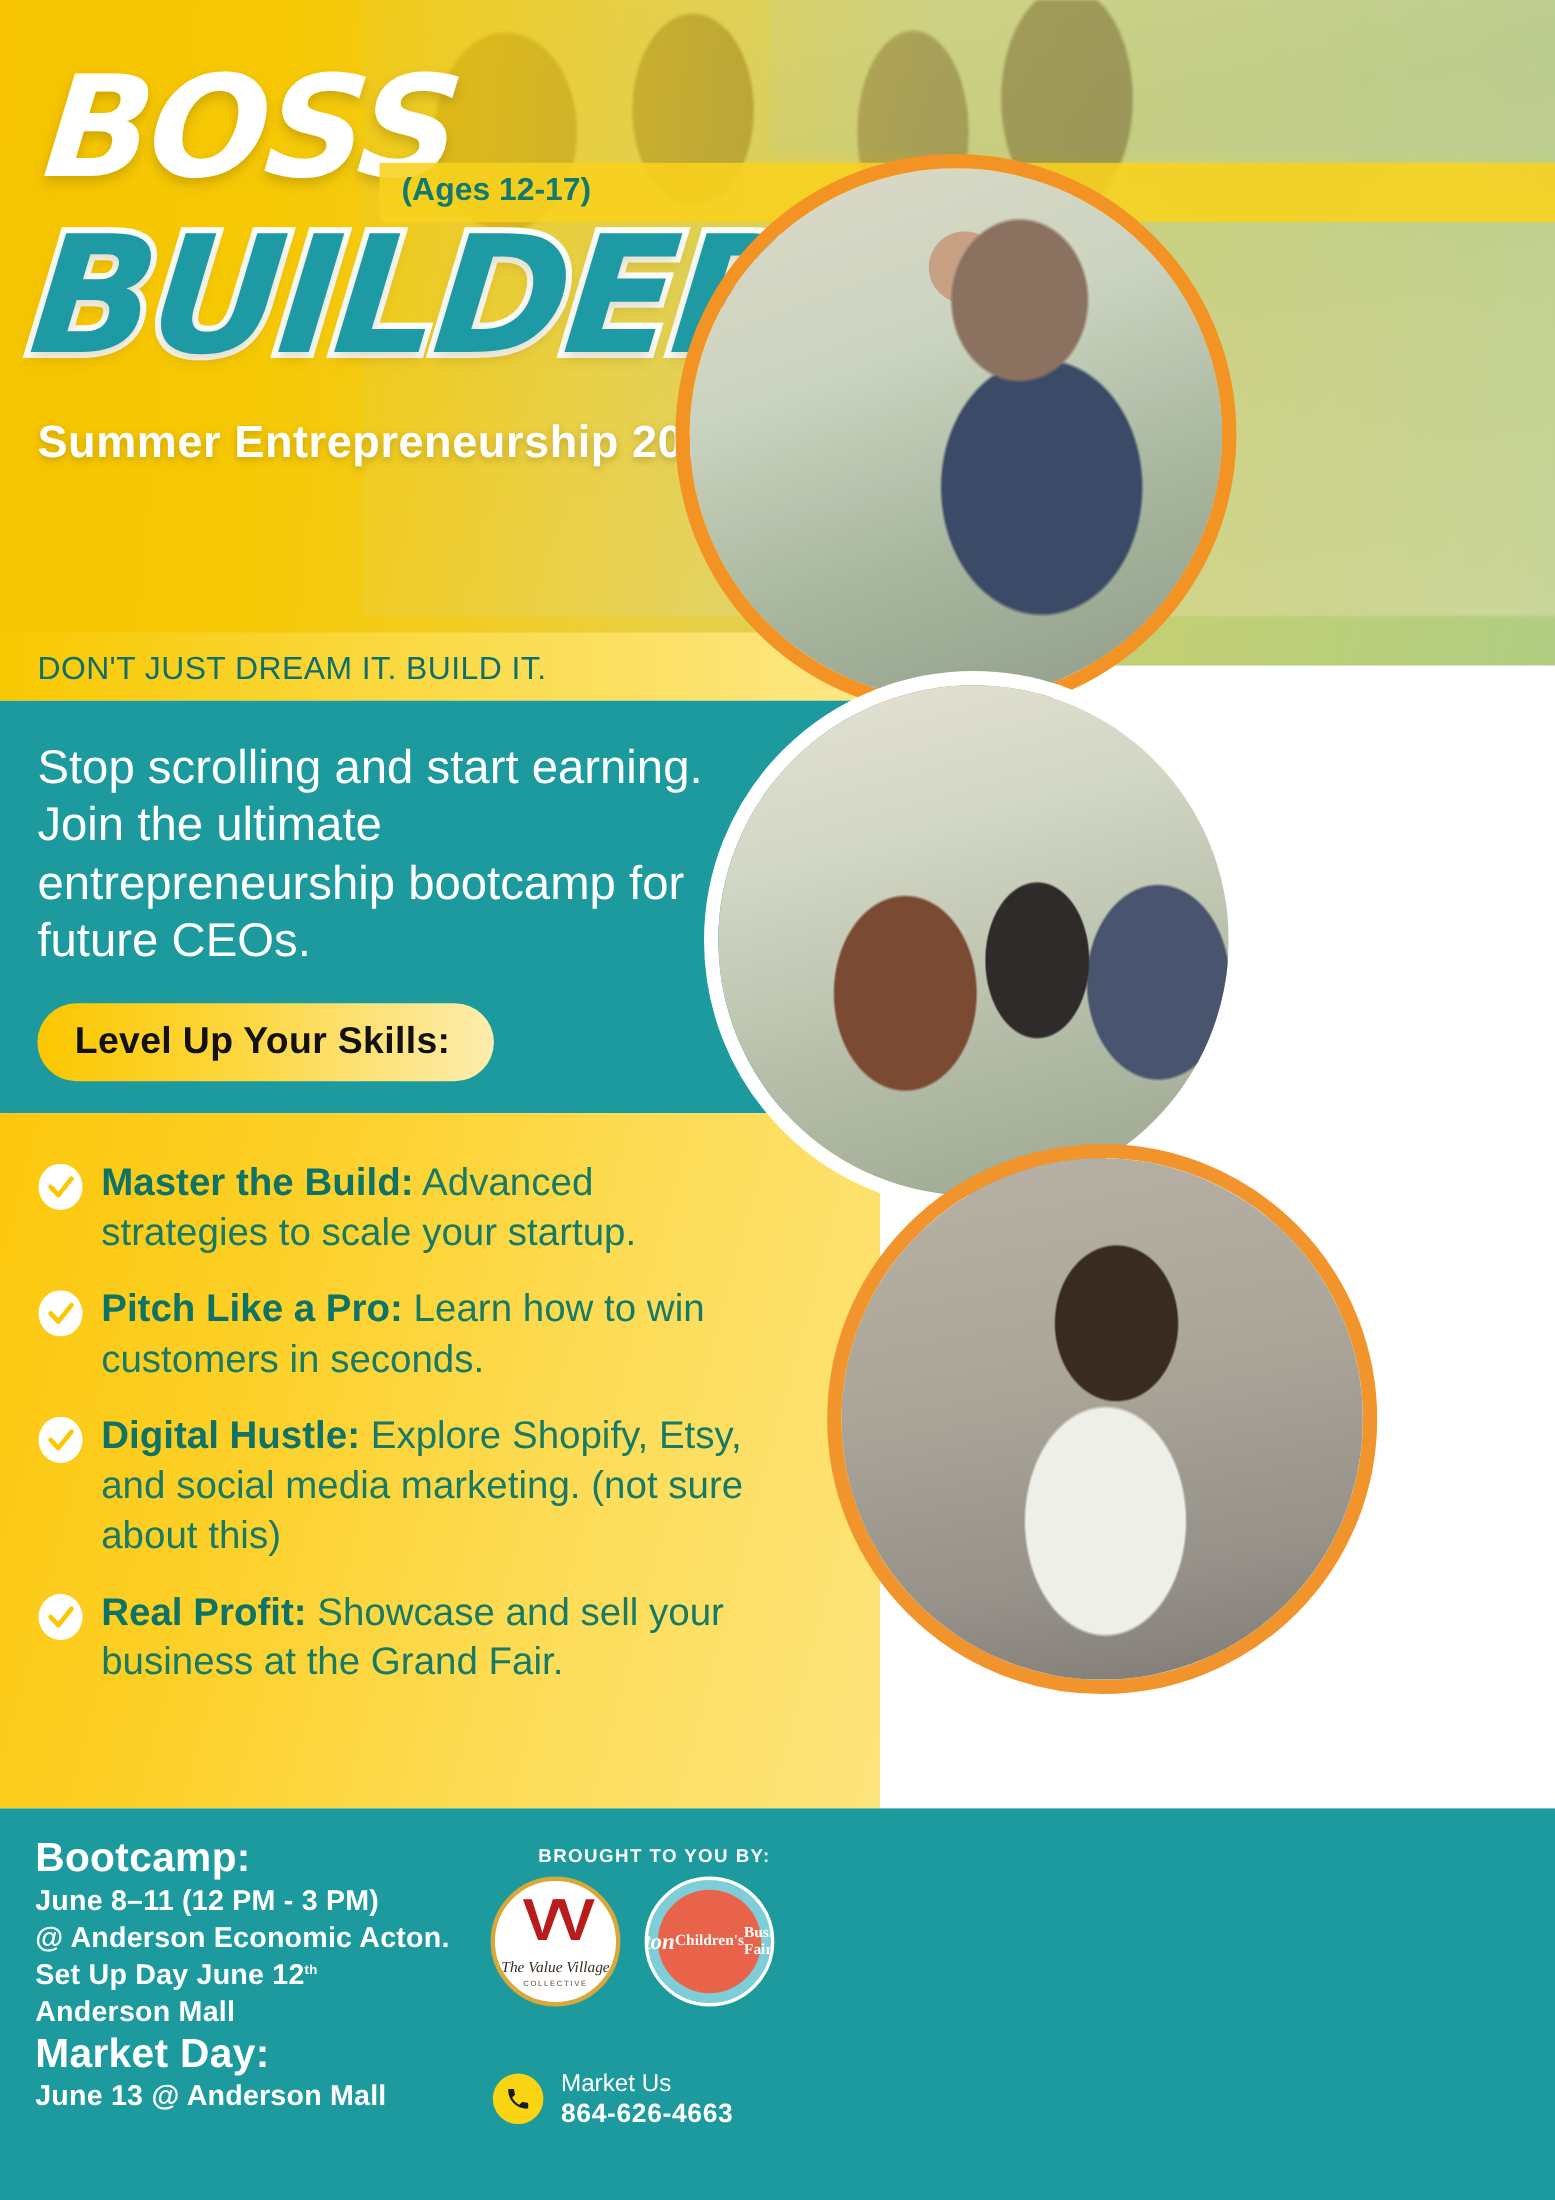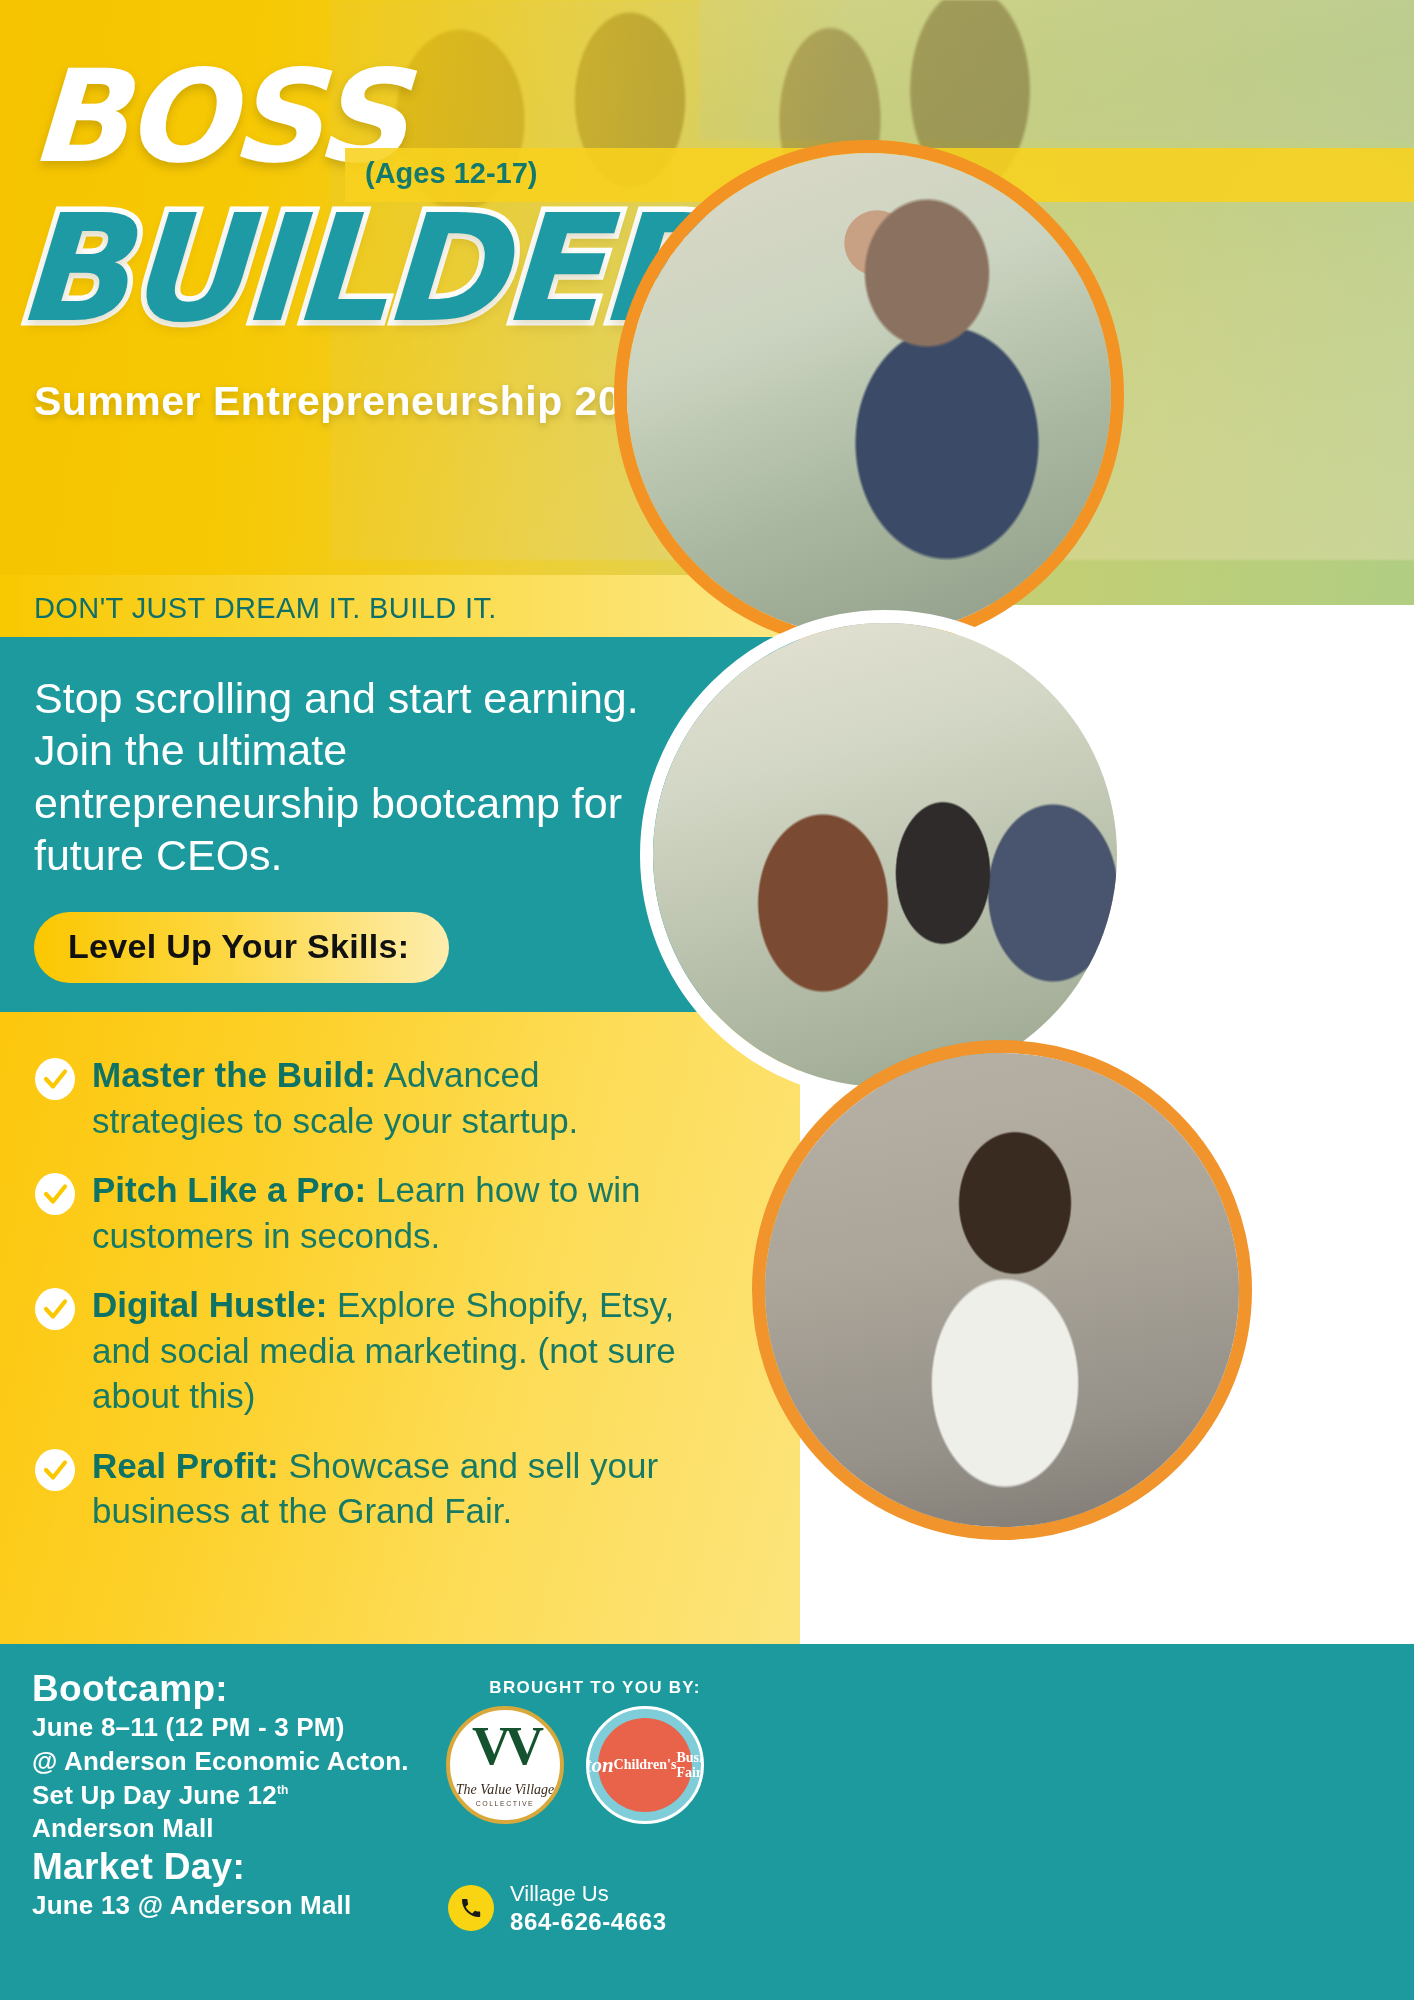--- a/index.html
+++ b/index.html
@@ -149,22 +149,22 @@
   }
   .logos { position:absolute; left:446px; top:1706px; display:flex; gap:22px; }
 
   .logo-vv {
     width:118px; height:118px; border-radius:50%;
     background:#FFFFFF; border:4px solid #D9A83A;
     position:relative; overflow:hidden;
   }
   .vv-mark {
     position:absolute; left:0; right:0; top:12px; text-align:center;
-    font-family:Liberation Serif, serif; font-weight:bold;
-    font-size:54px; color:#14532d; line-height:0.9; letter-spacing:-6px;
+    font-family:Liberation Sans, sans-serif; font-weight:bold;
+    font-size:54px; color:#b91c1c; line-height:0.9; letter-spacing:-6px;
   }
   .vv-name {
     position:absolute; left:0; right:0; top:72px; text-align:center;
     font-family:"Liberation Serif", serif; font-style:italic;
     font-size:14px; color:#3A2A1C;
   }
   .vv-sub {
     position:absolute; left:0; right:0; top:90px; text-align:center;
     font-family:"Liberation Sans", sans-serif;
     font-size:7px; color:#5A4636; letter-spacing:1.5px;
@@ -345,18 +345,18 @@
     </div>
   </div>
 
   <div class="contact-row">
     <div class="phone-badge">
       <svg width="24" height="24" viewBox="0 0 24 24" aria-hidden="true">
         <path d="M6.6 10.8c1.4 2.8 3.8 5.2 6.6 6.6l2.2-2.2c.3-.3.7-.4 1.1-.3 1.2.4 2.4.6 3.7.6.6 0 1 .4 1 1V20c0 .6-.4 1-1 1C10.6 21 3 13.4 3 4c0-.6.4-1 1-1h3.5c.6 0 1 .4 1 1 0 1.3.2 2.5.6 3.7.1.4 0 .8-.3 1.1l-2.2 2z" fill="#1A1A1A"></path>
       </svg>
     </div>
     <div>
-      <div class="contact-label">Village Us</div>
+      <div class="contact-label">Market Us</div>
       <div class="contact-num">864-626-4663</div>
     </div>
   </div>
 
 </div>
 
 </body></html>

